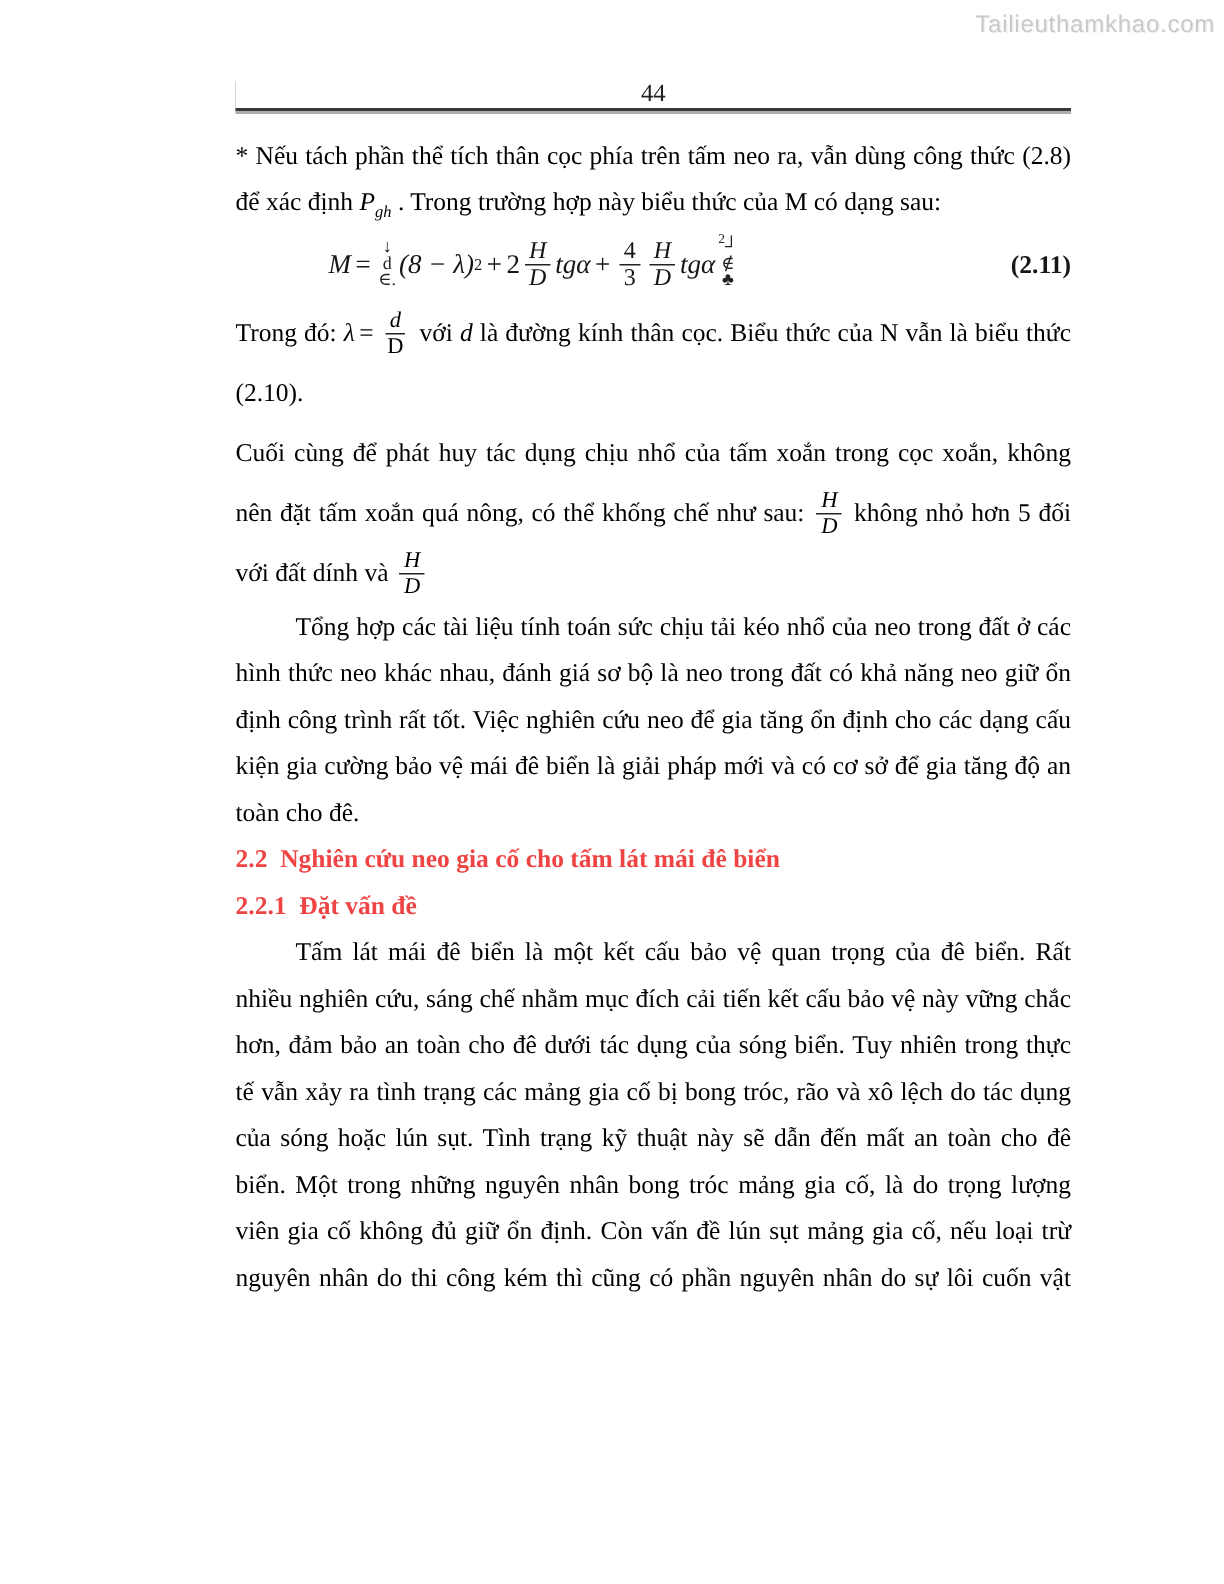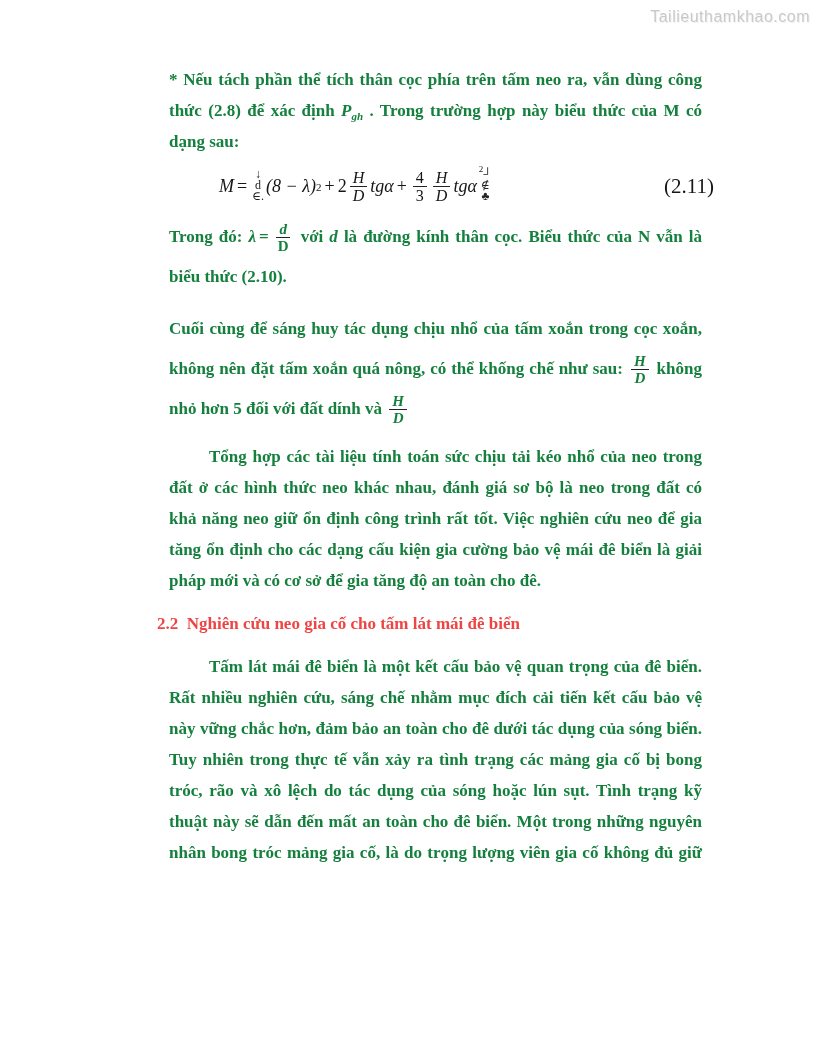--- a/index.html
+++ b/index.html
@@ -14,21 +14,21 @@
     font-size:16px; color:#c9c9c9; letter-spacing:0.5px;
     text-shadow: 1px 1px 0 #f2f2f2;
   }
   .content { position:absolute; left:157px; top:52px; width:557px; }
   .pageno-wrap {
     text-align:center; font-size:16.5px; line-height:20px; color:#222;
     border-bottom:2px solid #3a3a3a; box-shadow:0 2px 0 rgba(160,160,160,0.85);
     margin-bottom:14px;
   }
   p.body {
-    margin:12px; font-size:17px; line-height:31px; text-align:justify; color:#15803d;font-weight:bold;
+    margin:0; font-size:17px; line-height:31px; text-align:justify; color:#000000;
   }
   p.eqline { line-height:40px; }
   p.indent { text-indent:40px; }
   h2.h {
     margin:0; font-size:17px; font-weight:bold; line-height:31px;
     white-space:pre-wrap; color:#ef4444;
   }
   
   .eq-row {
     display:flex; align-items:center; margin:9px 0 7px 0;
@@ -49,35 +49,38 @@
   .frac.up .fn, .frac.up .fd { font-style:normal; }
   .frac.dD .fd { font-style:normal; }
   .frac-inline { font-size:15px; }
   .brk {
     display:inline-flex; flex-direction:column; align-items:center;
     font-size:12px; line-height:11px; font-style:normal; color:#222;
     margin:0 2px; transform:translateY(-1px);
   }
   .brk .row { display:inline-flex; align-items:flex-start; }
   .brk sup.e { font-size:9px; }
-  .eq-num { margin-left:auto; font-size:21px; font-style:normal; }
+  .eq-num { margin-left:auto; font-size:17px; font-style:normal;font-weight:bold; }
   .footer-rule {
     position:absolute; left:158px; top:981px; width:534px; height:3px;
     background:#a9a9a9; border-top:1px solid #7d7d7d;
   }
 </style>
 </head>
 <body>
 
 <div class="page">
 
   <div class="watermark">Tailieuthamkhao.com</div>
 
   <div class="content">
 
+    <div class="pageno-wrap">
+      <span>44</span>
+    </div>
 
     <p class="body"><span>* Nếu tách phần thể tích thân cọc phía trên tấm neo ra, vẫn dùng công thức (2.8) để xác định </span><span class="var">P</span><sub class="s">gh</sub><span> . Trong trường hợp này biểu thức của M có dạng sau:</span></p>
 
     <div class="eq-row">
       <span class="eq-main">
         <span class="var">M</span>
         <span class="op">=</span>
         <span class="brk">
           <span>↓</span>
           <span>d</span>
@@ -112,31 +115,32 @@
         </span>
       </span>
       <span class="eq-num">(2.11)</span>
     </div>
 
     <p class="body eqline"><span>Trong đó: </span><span class="var">λ</span><span class="op">=</span><span class="frac frac-inline dD">
           <span class="fn">d</span>
           <span class="fd">D</span>
         </span><span>  với </span><span class="var">d</span><span> là đường kính thân cọc. Biểu thức của N vẫn là biểu thức (2.10).</span></p>
 
-    <p class="body eqline"><span>Cuối cùng để sáng huy tác dụng chịu nhổ của tấm xoắn trong cọc xoắn, không nên đặt tấm xoắn quá nông, có thể khống chế như sau: </span><span class="frac frac-inline">
+    <p class="body eqline"><span>Cuối cùng để phát huy tác dụng chịu nhổ của tấm xoắn trong cọc xoắn, không nên đặt tấm xoắn quá nông, có thể khống chế như sau: </span><span class="frac frac-inline">
           <span class="fn">H</span>
           <span class="fd">D</span>
         </span><span> không nhỏ hơn 5 đối với đất dính và </span><span class="frac frac-inline">
           <span class="fn">H</span>
           <span class="fd">D</span>
         </span></p>
 
     <p class="body indent">Tổng hợp các tài liệu tính toán sức chịu tải kéo nhổ của neo trong đất ở các hình thức neo khác nhau, đánh giá sơ bộ là neo trong đất có khả năng neo giữ ổn định công trình rất tốt. Việc nghiên cứu neo để gia tăng ổn định cho các dạng cấu kiện gia cường bảo vệ mái đê biển là giải pháp mới và có cơ sở để gia tăng độ an toàn cho đê.</p>
 
     <h2 class="h">2.2  Nghiên cứu neo gia cố cho tấm lát mái đê biển</h2>
+    <h2 class="h">2.2.1  Đặt vấn đề</h2>
 
     <p class="body indent">Tấm lát mái đê biển là một kết cấu bảo vệ quan trọng của đê biển. Rất nhiều nghiên cứu, sáng chế nhằm mục đích cải tiến kết cấu bảo vệ này vững chắc hơn, đảm bảo an toàn cho đê dưới tác dụng của sóng biển. Tuy nhiên trong thực tế vẫn xảy ra tình trạng các mảng gia cố bị bong tróc, rão và xô lệch do tác dụng của sóng  hoặc lún sụt. Tình trạng kỹ thuật này sẽ dẫn đến mất an toàn cho đê biển. Một trong những nguyên nhân bong tróc mảng gia cố, là do trọng lượng viên gia cố không đủ giữ ổn định. Còn vấn đề lún sụt mảng gia cố, nếu loại trừ nguyên nhân do thi công kém thì cũng có phần nguyên nhân do sự lôi cuốn vật liệu lọc bởi sóng rút. Sự lôi cuốn vật liệu lọc ra ngoài chỉ xảy ra được nếu mảng gia cố có chuyển vị lớn dưới tác dụng của</p>
 
   </div>
 
   <div class="footer-rule"></div>
 
 </div>
 
 </body></html>

